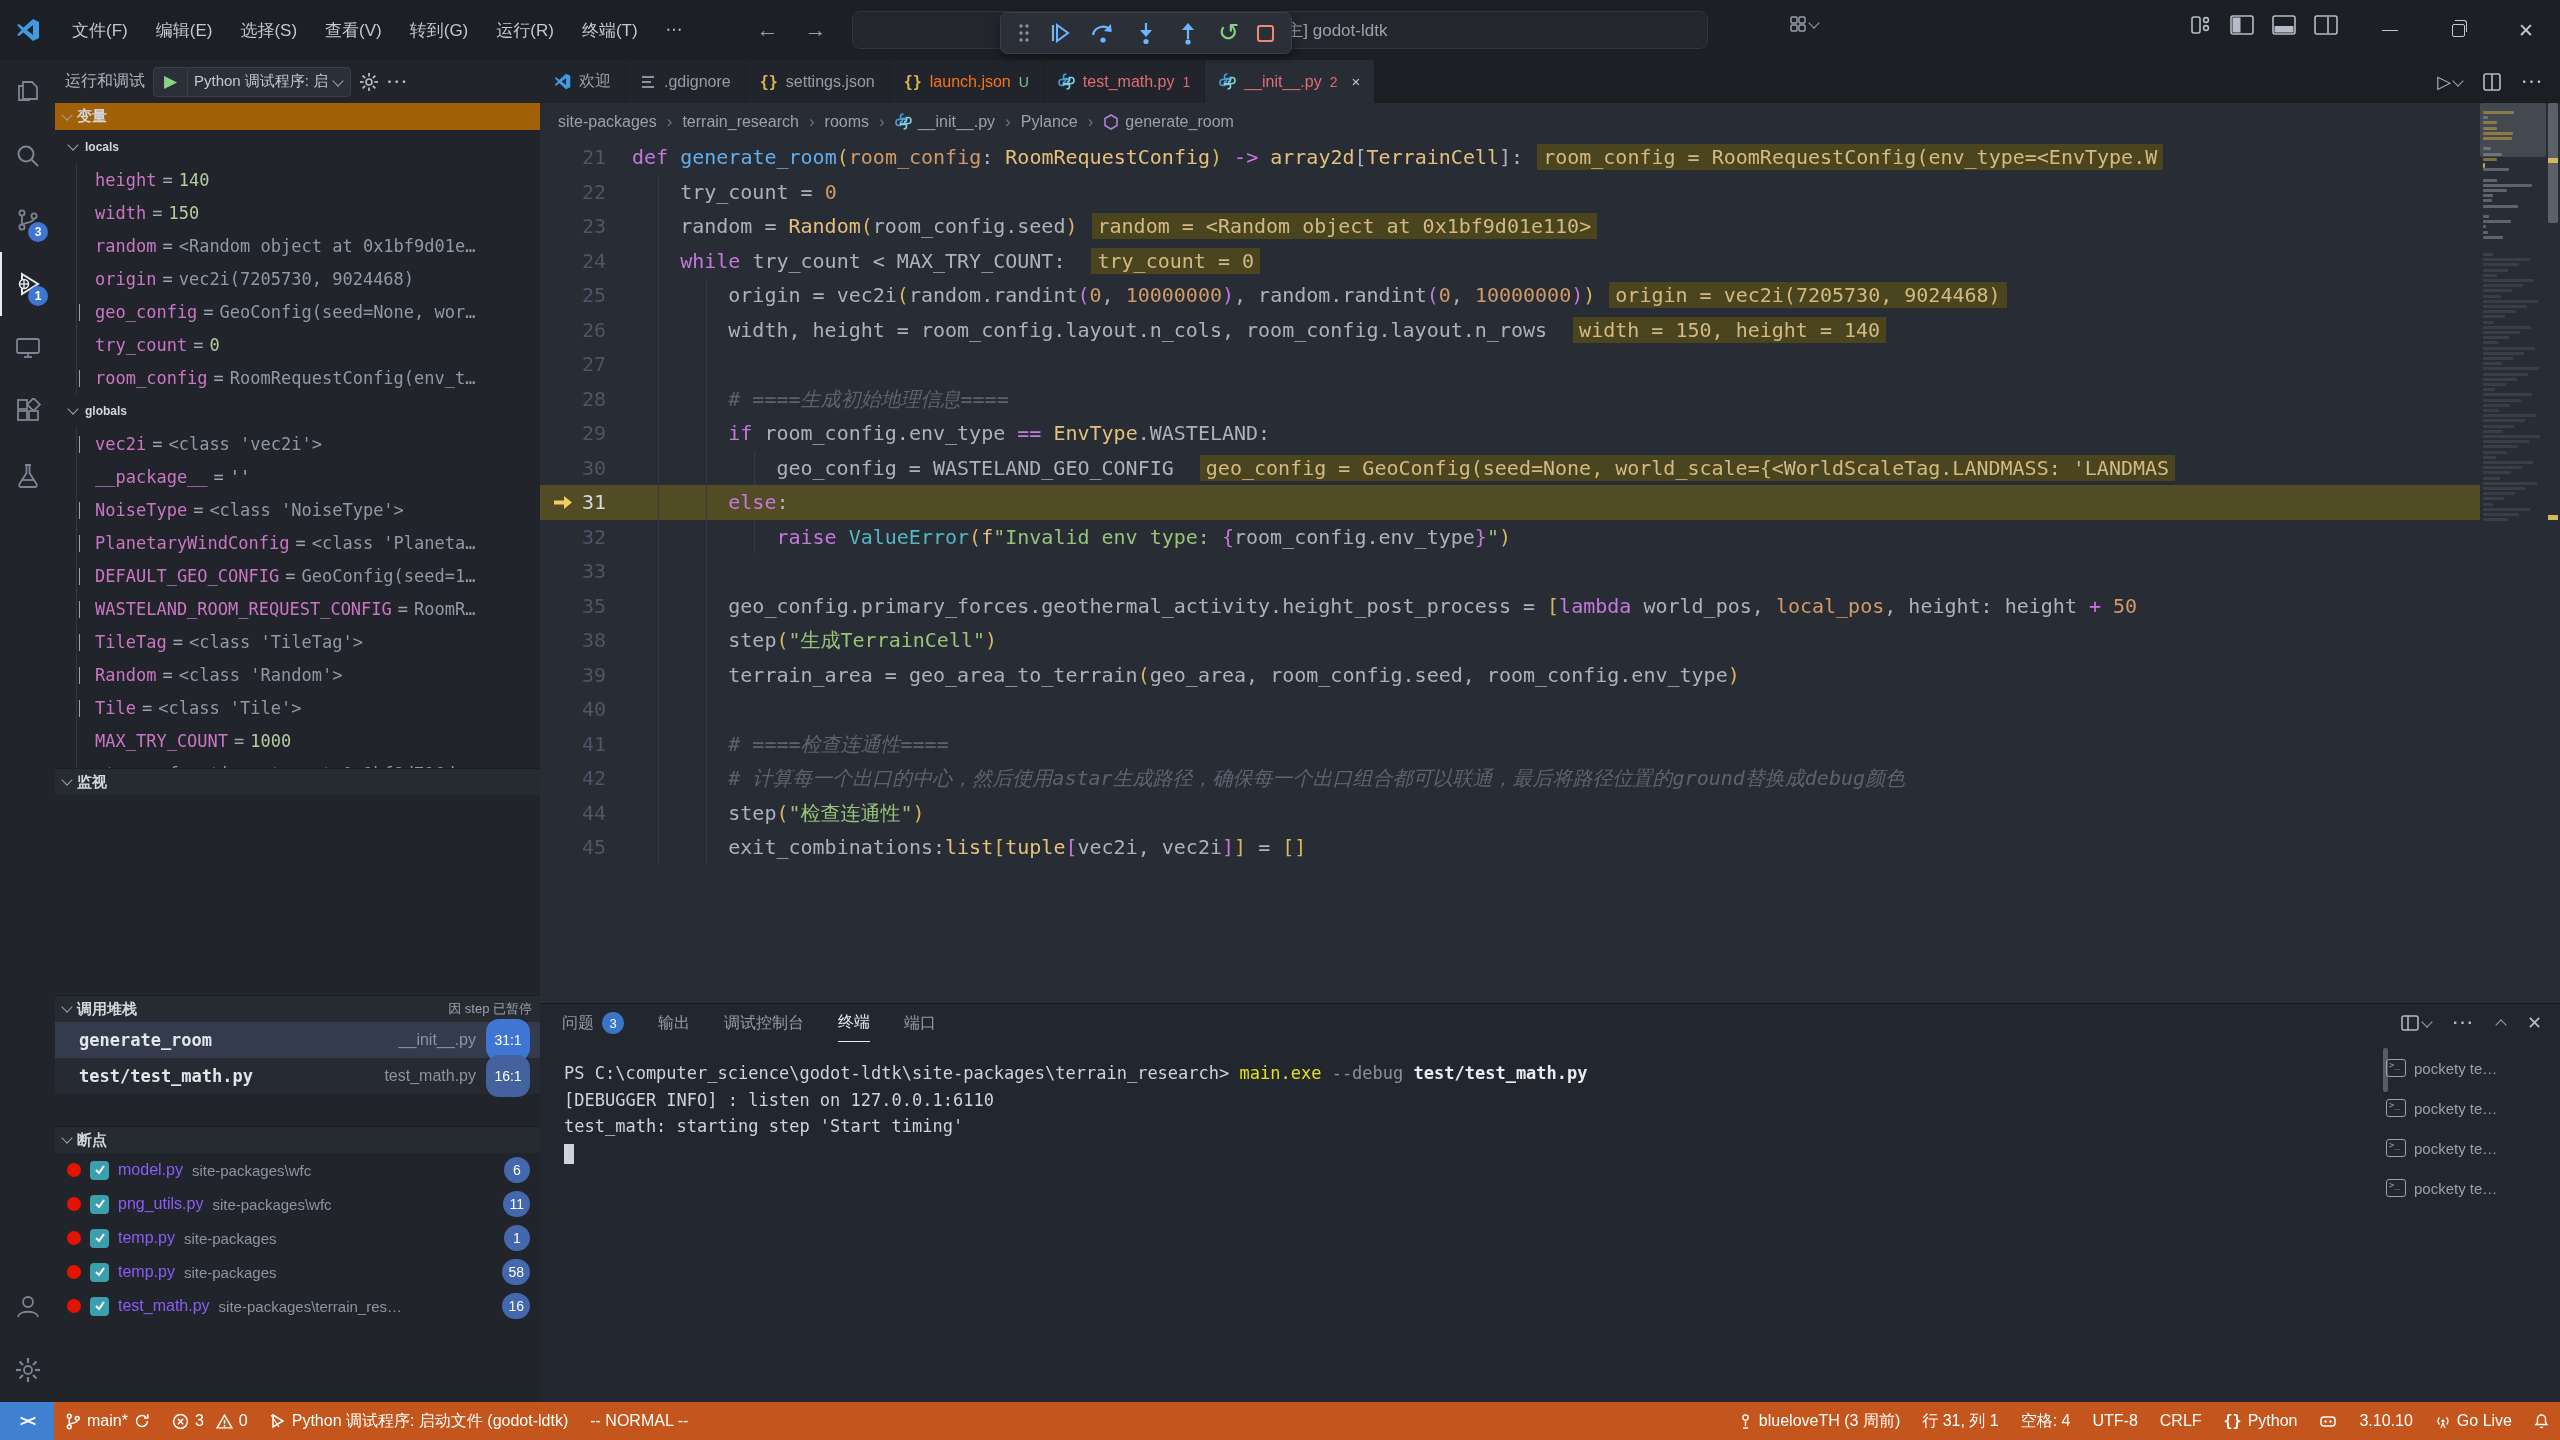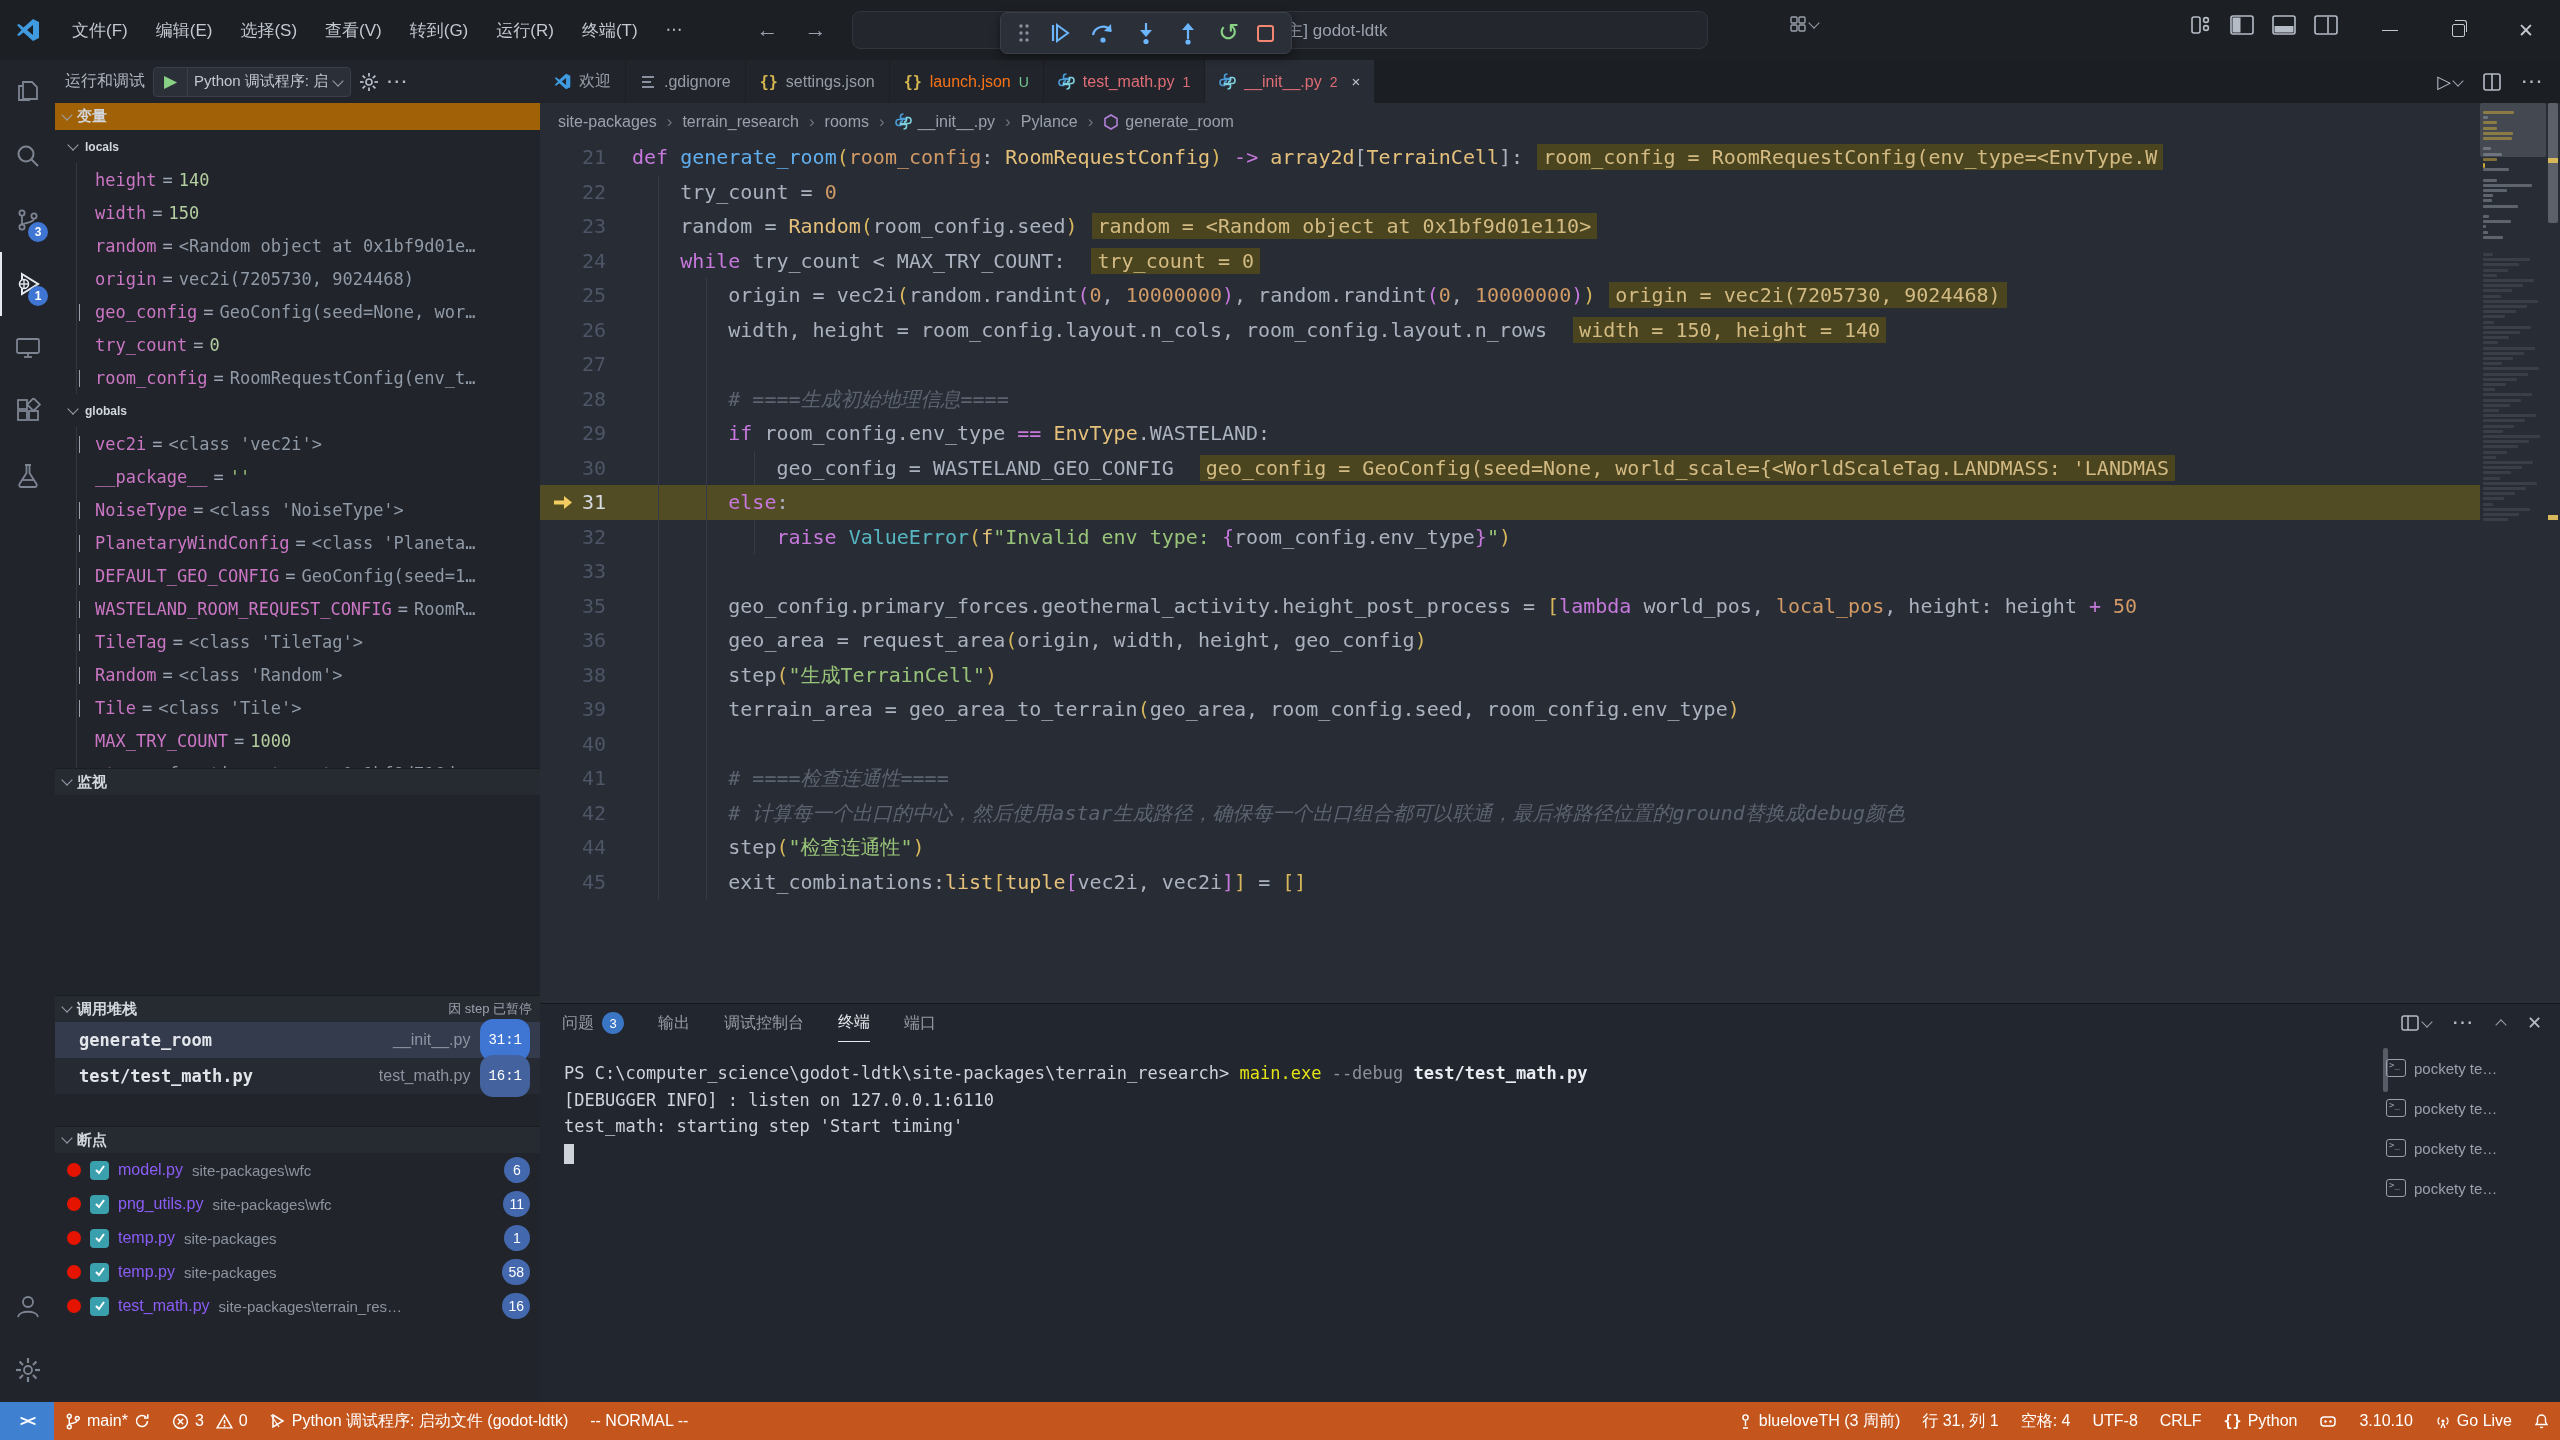--- a/index.html
+++ b/index.html
@@ -53,21 +53,21 @@
   .vname{color:#cb76c4}
   .veq{color:#9da5b4;padding:0 6px}
   .vnum{color:#b5ce9f}
   .vstr{color:#98c379}
   .vobj{color:#9099a6}
   .indent-guide{border-left:1px solid #33383f;margin-left:21px;padding-left:0px}
   #watch-body{height:200px;background:#21252b}
   .stack-row{height:36px;display:flex;align-items:center;padding:0 10px 0 24px;font-family:"DejaVu Sans Mono",monospace;font-size:17px;color:#d6dae2}
   .stack-row .file{margin-left:auto;color:#8d94a0;font-family:"Liberation Sans",sans-serif;font-size:16px}
   .badge-pill{margin-left:10px;min-width:44px;height:42px;border-radius:13px;color:#fff;font-size:14px;
-    display:flex;align-items:center;justify-content:center;font-family:Liberation Mono, monospace;padding:0 8px}
+    display:flex;align-items:center;justify-content:center;font-family:Liberation Sans, sans-serif;padding:0 8px}
   .bp-row{height:34px;display:flex;align-items:center;gap:9px;padding:0 10px 0 12px;font-size:16px}
   .bp-dot{width:14px;height:14px;border-radius:50%;background:#e51400;flex:none}
   .bp-check{width:19px;height:19px;border-radius:4px;background:#3aa0ad;display:flex;align-items:center;justify-content:center;flex:none}
   .bp-file{color:#8b5cf6}
   .bp-path{color:#8d94a0;font-size:15px}
   .bp-badge{margin-left:auto;min-width:26px;height:26px;border-radius:13px;background:#4468ad;color:#fff;
     font-size:14px;display:flex;align-items:center;justify-content:center;padding:0 6px}
 
   
   #editorcol{position:absolute;left:540px;top:60px;right:0;bottom:38px;background:#282c34}
@@ -657,21 +657,20 @@
       <div class="cl"><span class="guide" style="left: 118px;"></span><span class="guide" style="left: 166.14px;"></span><span class="ln">27</span><span class="lc" style="padding-left: 96.28px;"></span></div>
       <div class="cl"><span class="guide" style="left: 118px;"></span><span class="guide" style="left: 166.14px;"></span><span class="ln">28</span><span class="lc" style="padding-left: 96.28px;"><span class="tk-c"># ====生成初始地理信息====</span></span></div>
       <div class="cl"><span class="guide" style="left: 118px;"></span><span class="guide" style="left: 166.14px;"></span><span class="ln">29</span><span class="lc" style="padding-left: 96.28px;"><span class="tk-k">if </span><span class="tk-v">room_config.env_type </span><span class="tk-k">== </span><span class="tk-t">EnvType</span><span class="tk-v">.WASTELAND:</span></span></div>
       <div class="cl"><span class="guide" style="left: 118px;"></span><span class="guide" style="left: 166.14px;"></span><span class="guide" style="left: 214.28px;"></span><span class="ln">30</span><span class="lc" style="padding-left: 144.42px;"><span class="tk-v">geo_config = WASTELAND_GEO_CONFIG </span><span class="hint">geo_config = GeoConfig(seed=None, world_scale={&lt;WorldScaleTag.LANDMASS: 'LANDMAS</span></span></div>
       <div class="cl cur"><span class="guide" style="left: 118px;"></span><span class="guide" style="left: 166.14px;"></span><span class="cur-arrow"><svg width="22" height="17" viewBox="0 0 22 17">
             <path d="M2 6.5 h10 V2 l8 6.5 -8 6.5 V10.5 H2 Z" fill="#f2cc60"></path>
           </svg></span><span class="ln">31</span><span class="lc" style="padding-left: 96.28px;"><span class="tk-k">else</span><span class="tk-v">:</span></span></div>
       <div class="cl"><span class="guide" style="left: 118px;"></span><span class="guide" style="left: 166.14px;"></span><span class="guide" style="left: 214.28px;"></span><span class="ln">32</span><span class="lc" style="padding-left: 144.42px;"><span class="tk-k">raise </span><span class="tk-y">ValueError</span><span class="tk-g">(</span><span class="tk-t">f</span><span class="tk-s">"Invalid env type: </span><span class="tk-k">{</span><span class="tk-v">room_config.env_type</span><span class="tk-k">}</span><span class="tk-s">"</span><span class="tk-g">)</span></span></div>
       <div class="cl"><span class="guide" style="left: 118px;"></span><span class="guide" style="left: 166.14px;"></span><span class="ln">33</span><span class="lc" style="padding-left: 96.28px;"></span></div>
       <div class="cl"><span class="guide" style="left: 118px;"></span><span class="guide" style="left: 166.14px;"></span><span class="ln">35</span><span class="lc" style="padding-left: 96.28px;"><span class="tk-v">geo_config.primary_forces.geothermal_activity.height_post_process = </span><span class="tk-g">[</span><span class="tk-k">lambda </span><span class="tk-v">world_pos</span><span class="tk-v">, </span><span class="tk-p">local_pos</span><span class="tk-v">, </span><span class="tk-v">height</span><span class="tk-v">: height </span><span class="tk-k">+ </span><span class="tk-n">50</span></span></div>
-      <div class="cl"><span class="guide" style="left: 118px;"></span><span class="guide" style="left: 166.14px;"></span><span class="ln">36</span><span class="lc" style="padding-left: 96.28px;"><span class="tk-v">geo_area = request_area</span><span class="tk-g">(</span><span class="tk-v">origin, width, height, geo_config</span><span class="tk-g">)</span></span></div>
       <div class="cl"><span class="guide" style="left: 118px;"></span><span class="guide" style="left: 166.14px;"></span><span class="ln">38</span><span class="lc" style="padding-left: 96.28px;"><span class="tk-v">step</span><span class="tk-g">(</span><span class="tk-s">"生成TerrainCell"</span><span class="tk-g">)</span></span></div>
       <div class="cl"><span class="guide" style="left: 118px;"></span><span class="guide" style="left: 166.14px;"></span><span class="ln">39</span><span class="lc" style="padding-left: 96.28px;"><span class="tk-v">terrain_area = geo_area_to_terrain</span><span class="tk-g">(</span><span class="tk-v">geo_area, room_config.seed, room_config.env_type</span><span class="tk-g">)</span></span></div>
       <div class="cl"><span class="guide" style="left: 118px;"></span><span class="guide" style="left: 166.14px;"></span><span class="ln">40</span><span class="lc" style="padding-left: 96.28px;"></span></div>
       <div class="cl"><span class="guide" style="left: 118px;"></span><span class="guide" style="left: 166.14px;"></span><span class="ln">41</span><span class="lc" style="padding-left: 96.28px;"><span class="tk-c"># ====检查连通性====</span></span></div>
       <div class="cl"><span class="guide" style="left: 118px;"></span><span class="guide" style="left: 166.14px;"></span><span class="ln">42</span><span class="lc" style="padding-left: 96.28px;"><span class="tk-c"># 计算每一个出口的中心，然后使用astar生成路径，确保每一个出口组合都可以联通，最后将路径位置的ground替换成debug颜色</span></span></div>
       <div class="cl"><span class="guide" style="left: 118px;"></span><span class="guide" style="left: 166.14px;"></span><span class="ln">44</span><span class="lc" style="padding-left: 96.28px;"><span class="tk-v">step</span><span class="tk-g">(</span><span class="tk-s">"检查连通性"</span><span class="tk-g">)</span></span></div>
       <div class="cl"><span class="guide" style="left: 118px;"></span><span class="guide" style="left: 166.14px;"></span><span class="ln">45</span><span class="lc" style="padding-left: 96.28px;"><span class="tk-v">exit_combinations:</span><span class="tk-t">list</span><span class="tk-g">[</span><span class="tk-t">tuple</span><span class="tk-k">[</span><span class="tk-v">vec2i, vec2i</span><span class="tk-k">]</span><span class="tk-g">]</span><span class="tk-v"> = </span><span class="tk-g">[]</span></span></div>
     </div>
 
   <div id="minimap">

